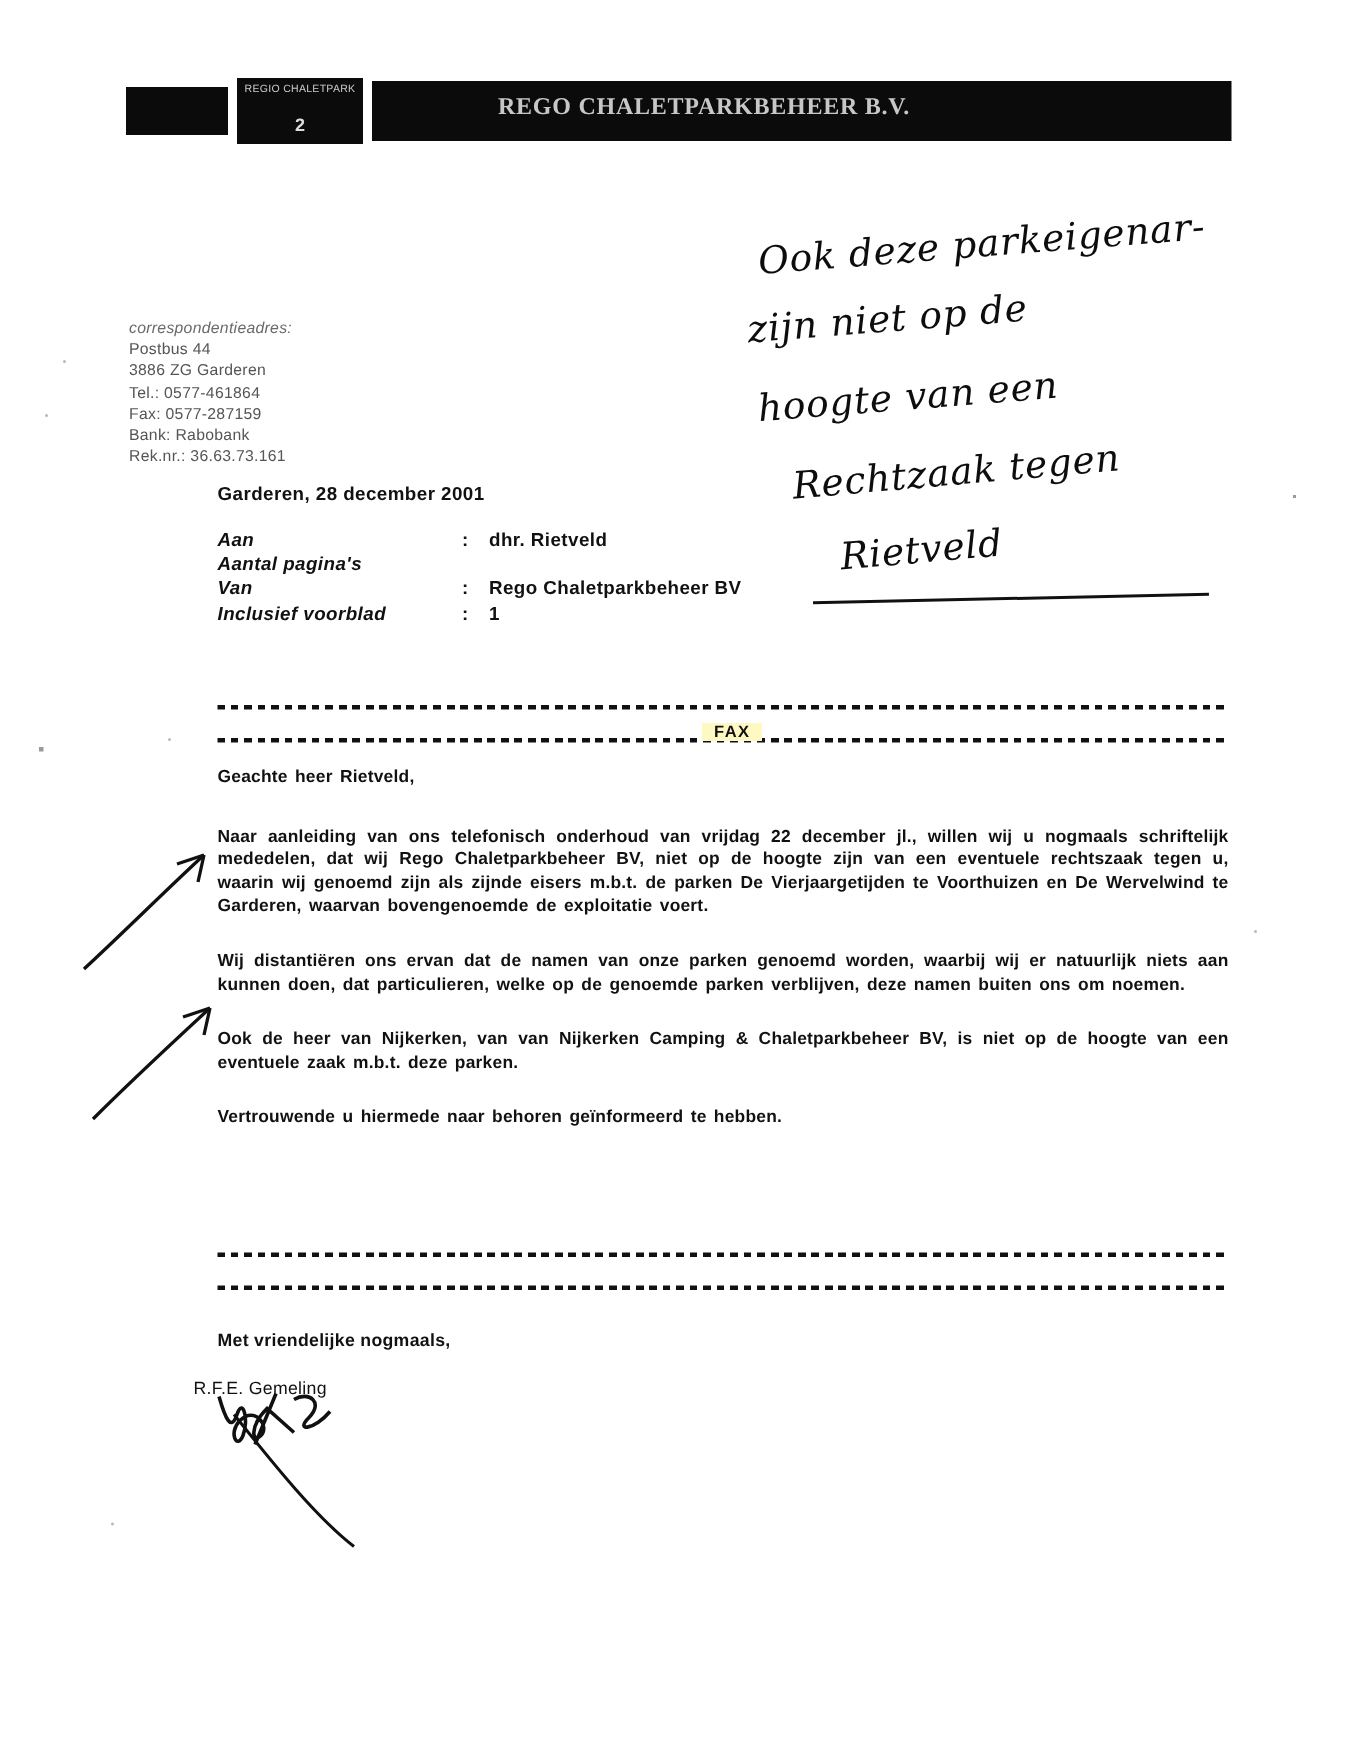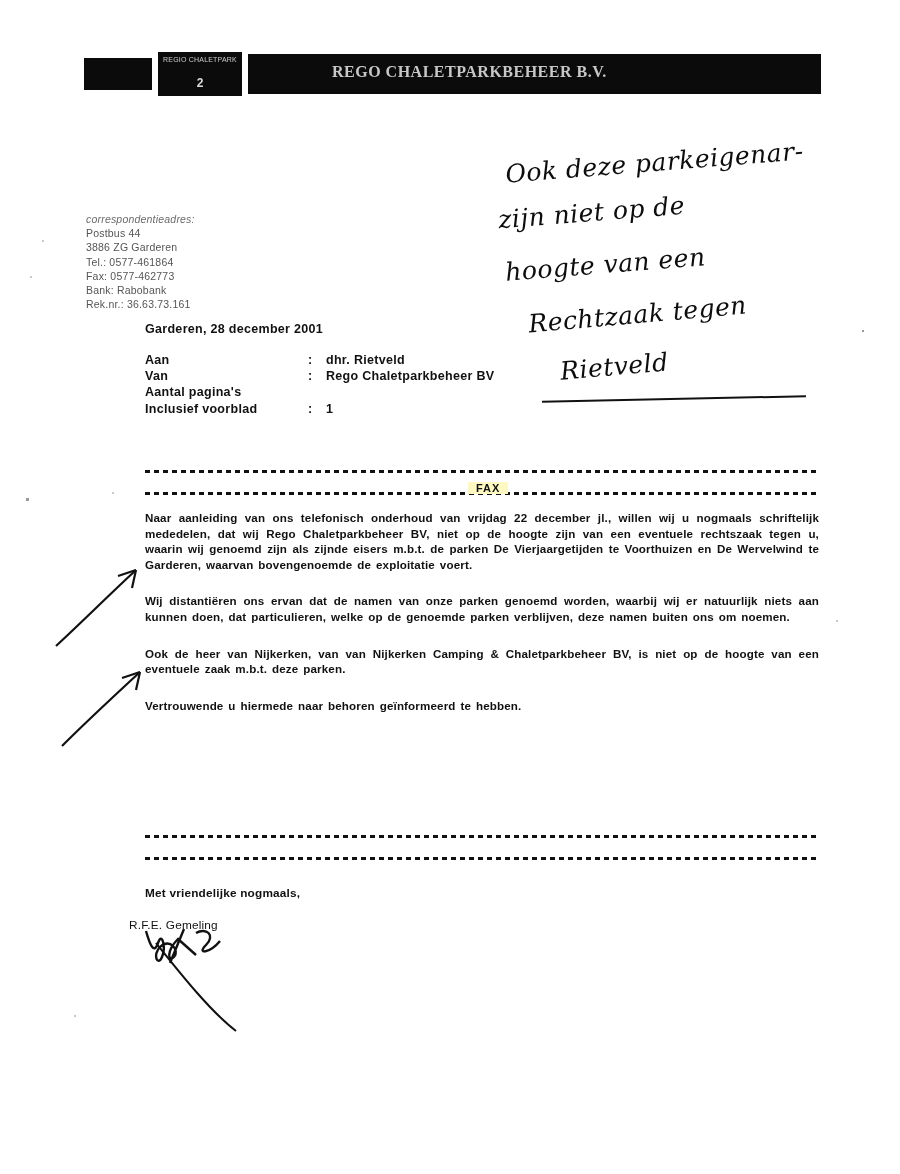--- a/index.html
+++ b/index.html
@@ -119,21 +119,21 @@
     white-space: nowrap;
     text-align: center;
   }
   #meta {
     position: absolute;
     left: 145px; top: 352px;
     font-size: 12.5px;
     line-height: 16.2px;
   }
   #meta .row { display: block; white-space: nowrap; }
-  #meta .lbl { display: inline-block; width: 163px; }
+  #meta .lbl { display: inline-block; width: 163px; font-style: italic; }
   #meta .sep { display: inline-block; width: 18px; }
 
   
   .rule {
     position: absolute;
     height: 3px;
     background-image: repeating-linear-gradient(to right,
         #111 0px, #111 5px, transparent 5px, transparent 9px);
   }
   #rule1 { left: 145px; top: 470px; width: 672px; }
@@ -237,54 +237,55 @@
       <div class="lh-company">REGO CHALETPARKBEHEER B.V.</div>
     </div>
   </div>
 
 
   <div id="address">
     <span class="ln first">correspondentieadres:</span>
     <span class="ln">Postbus 44</span>
     <span class="ln">3886 ZG Garderen</span>
     <span class="ln">Tel.: 0577-461864</span>
-    <span class="ln">Fax: 0577-462773</span>
+    <span class="ln">Fax: 0577-287159</span>
     <span class="ln">Bank: Rabobank</span>
     <span class="ln">Rek.nr.: 36.63.73.161</span>
   </div>
 
   <div class="hand" id="hand1">Ook deze parkeigenar-</div>
   <div class="hand" id="hand2">zijn niet op de</div>
   <div class="hand" id="hand3">hoogte van een</div>
   <div class="hand" id="hand4">Rechtzaak tegen</div>
   <div class="hand" id="hand5">Rietveld</div>
   <div id="hand-underline"></div>
 
   <div id="datum" class="fax-text">Garderen, 28 december 2001</div>
 
   <div id="meta">
     <span class="row">
       <span class="lbl fax-text">Aan</span><span class="sep fax-text">:</span><span class="fax-text">dhr. Rietveld</span>
     </span>
     <span class="row">
-      <span class="lbl fax-text">Van</span><span class="sep fax-text">:</span><span class="fax-text">Rego Chaletparkbeheer BV</span>
+      <span class="lbl fax-text">Aantal pagina's</span><span class="sep fax-text"></span><span class="fax-text"></span>
     </span>
     <span class="row">
-      <span class="lbl fax-text">Aantal pagina's</span><span class="sep fax-text"></span><span class="fax-text"></span>
+      <span class="lbl fax-text">Van</span><span class="sep fax-text">:</span><span class="fax-text">Rego Chaletparkbeheer BV</span>
     </span>
     <span class="row">
       <span class="lbl fax-text">Inclusief voorblad</span><span class="sep fax-text">:</span><span class="fax-text">1</span>
     </span>
   </div>
 
   <div class="rule" id="rule1"></div>
   <div class="rule" id="rule2"></div>
   <div id="faxword">FAX</div>
 
   <div id="body-text">
+    <p class="greet">Geachte heer Rietveld,</p>
     <p>Naar aanleiding van ons telefonisch onderhoud van vrijdag 22 december jl., willen wij u nogmaals schriftelijk mededelen, dat wij Rego Chaletparkbeheer BV, niet op de hoogte zijn van een eventuele rechtszaak tegen u, waarin wij genoemd zijn als zijnde eisers m.b.t. de parken De Vierjaargetijden te Voorthuizen en De Wervelwind te Garderen, waarvan bovengenoemde de exploitatie voert.</p>
     <p>Wij distantiëren ons ervan dat de namen van onze parken genoemd worden, waarbij wij er natuurlijk niets aan kunnen doen, dat particulieren, welke op de genoemde parken verblijven, deze namen buiten ons om noemen.</p>
     <p>Ook de heer van Nijkerken, van van Nijkerken Camping &amp; Chaletparkbeheer BV, is niet op de hoogte van een eventuele zaak m.b.t. deze parken.</p>
     <p class="last">Vertrouwende u hiermede naar behoren geïnformeerd te hebben.</p>
   </div>
 
   <div class="rule" id="rule3"></div>
   <div class="rule" id="rule4"></div>
 
   <div id="closing">Met vriendelijke nogmaals,</div>

